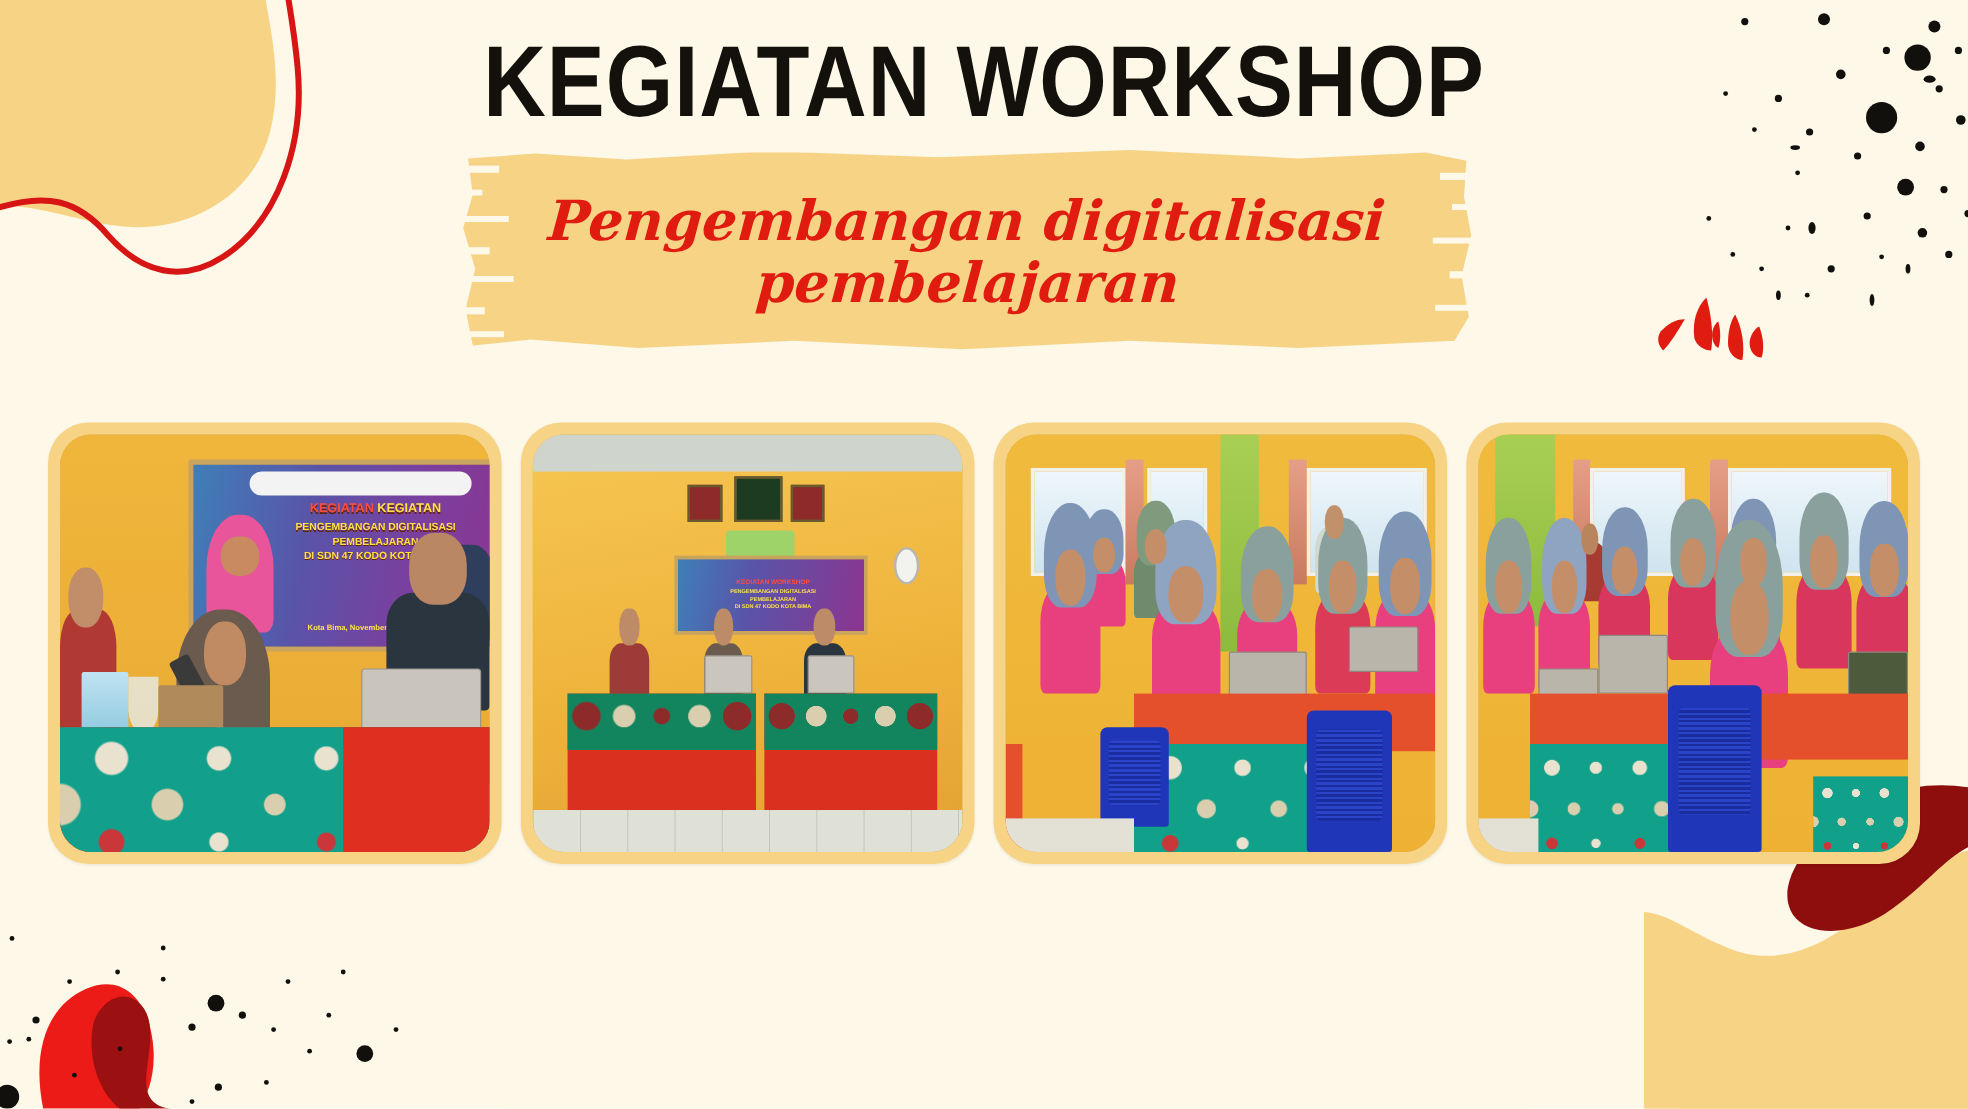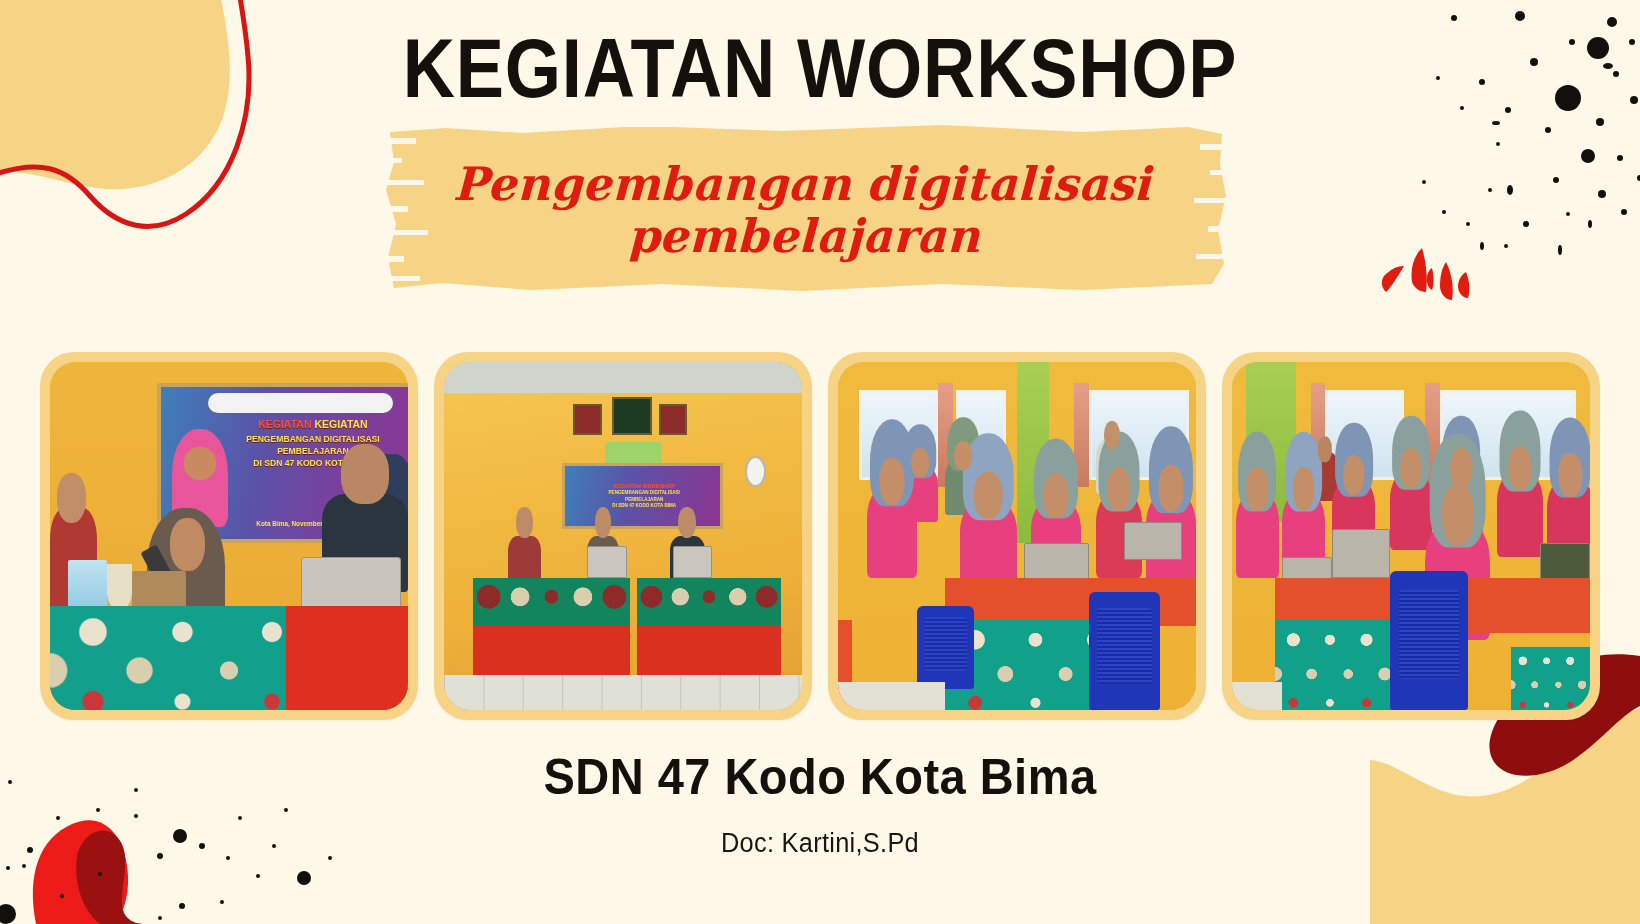--- a/index.html
+++ b/index.html
@@ -692,18 +692,14 @@
         <div class="p34-cloth" style="left:12%; bottom:0%; width:34%; height:26%;"></div>
         <div class="p34-cloth" style="left:78%; bottom:0%; width:22%; height:18%;"></div>
 
         <div class="chair" style="left:44%; bottom:0%; width:22%; height:40%;"></div>
         <div class="p34-floor" style="width:14%;"></div>
       </div>
     </div>
 
   </div>
 
-  <div id="footer">
-    <div id="school-name">SDN 47 Kodo Kota Bima</div>
-    <div id="doc-credit">Doc: Kartini,S.Pd</div>
-  </div>
 
 </div>
 
 </body></html>

